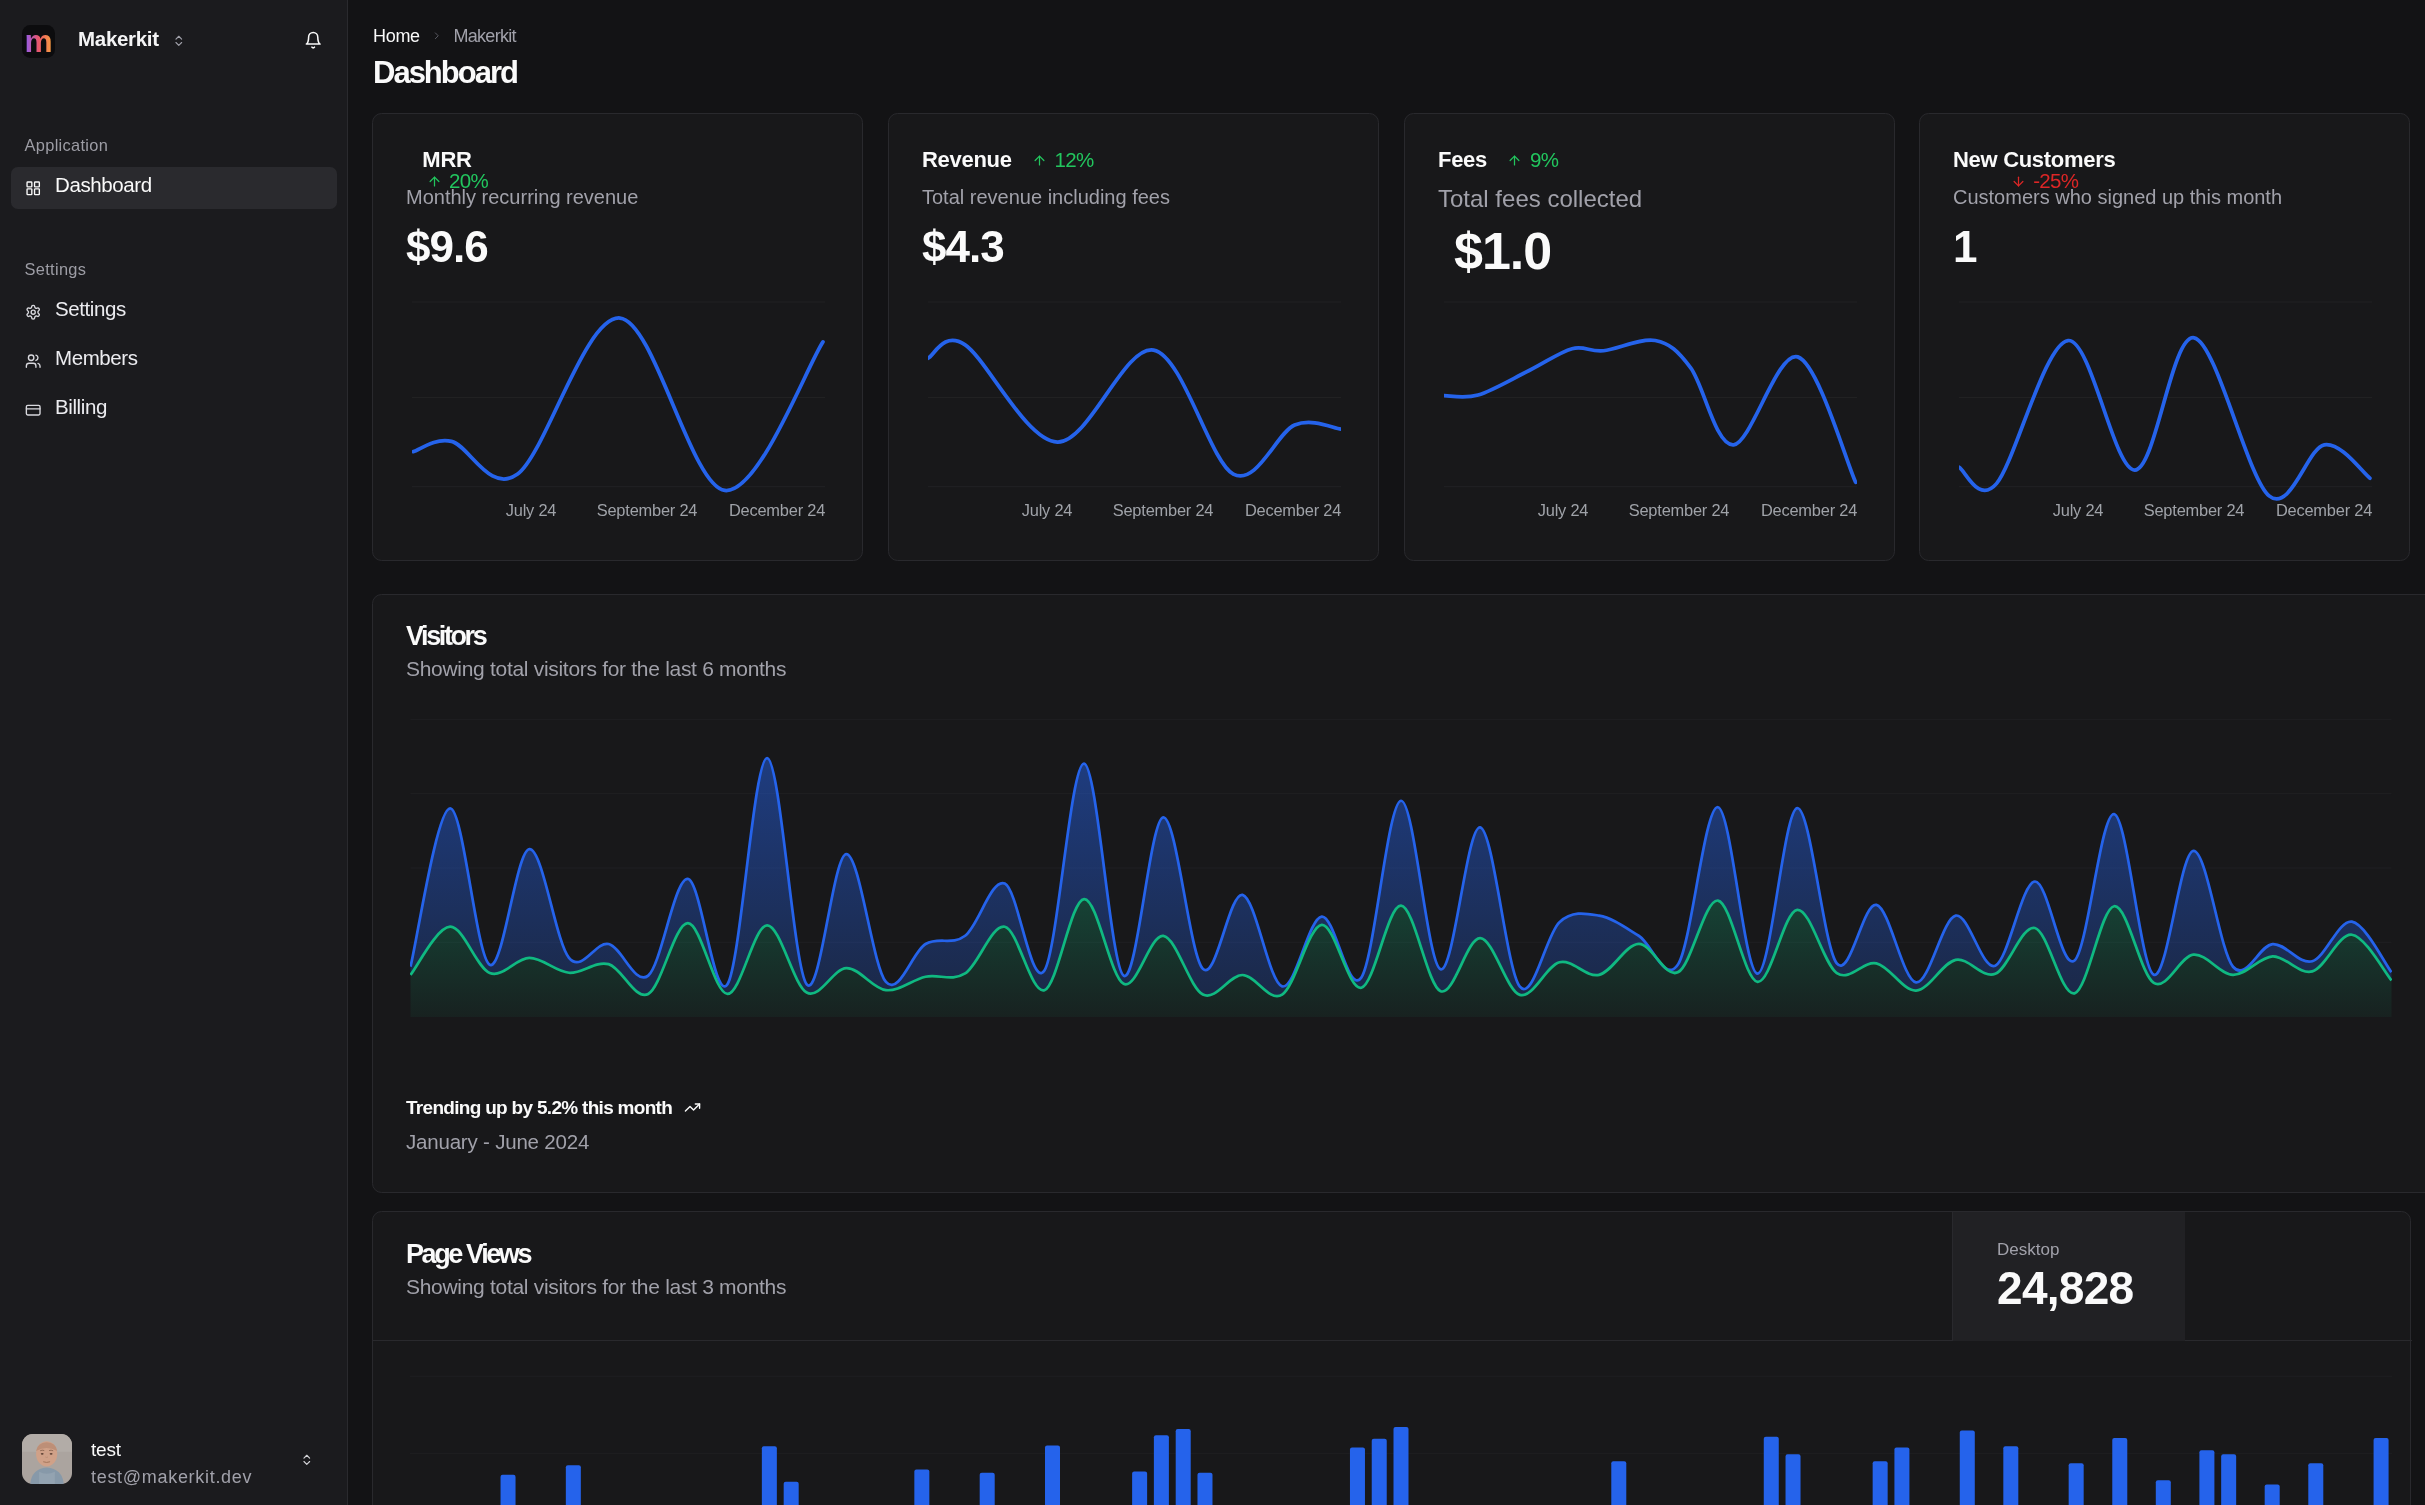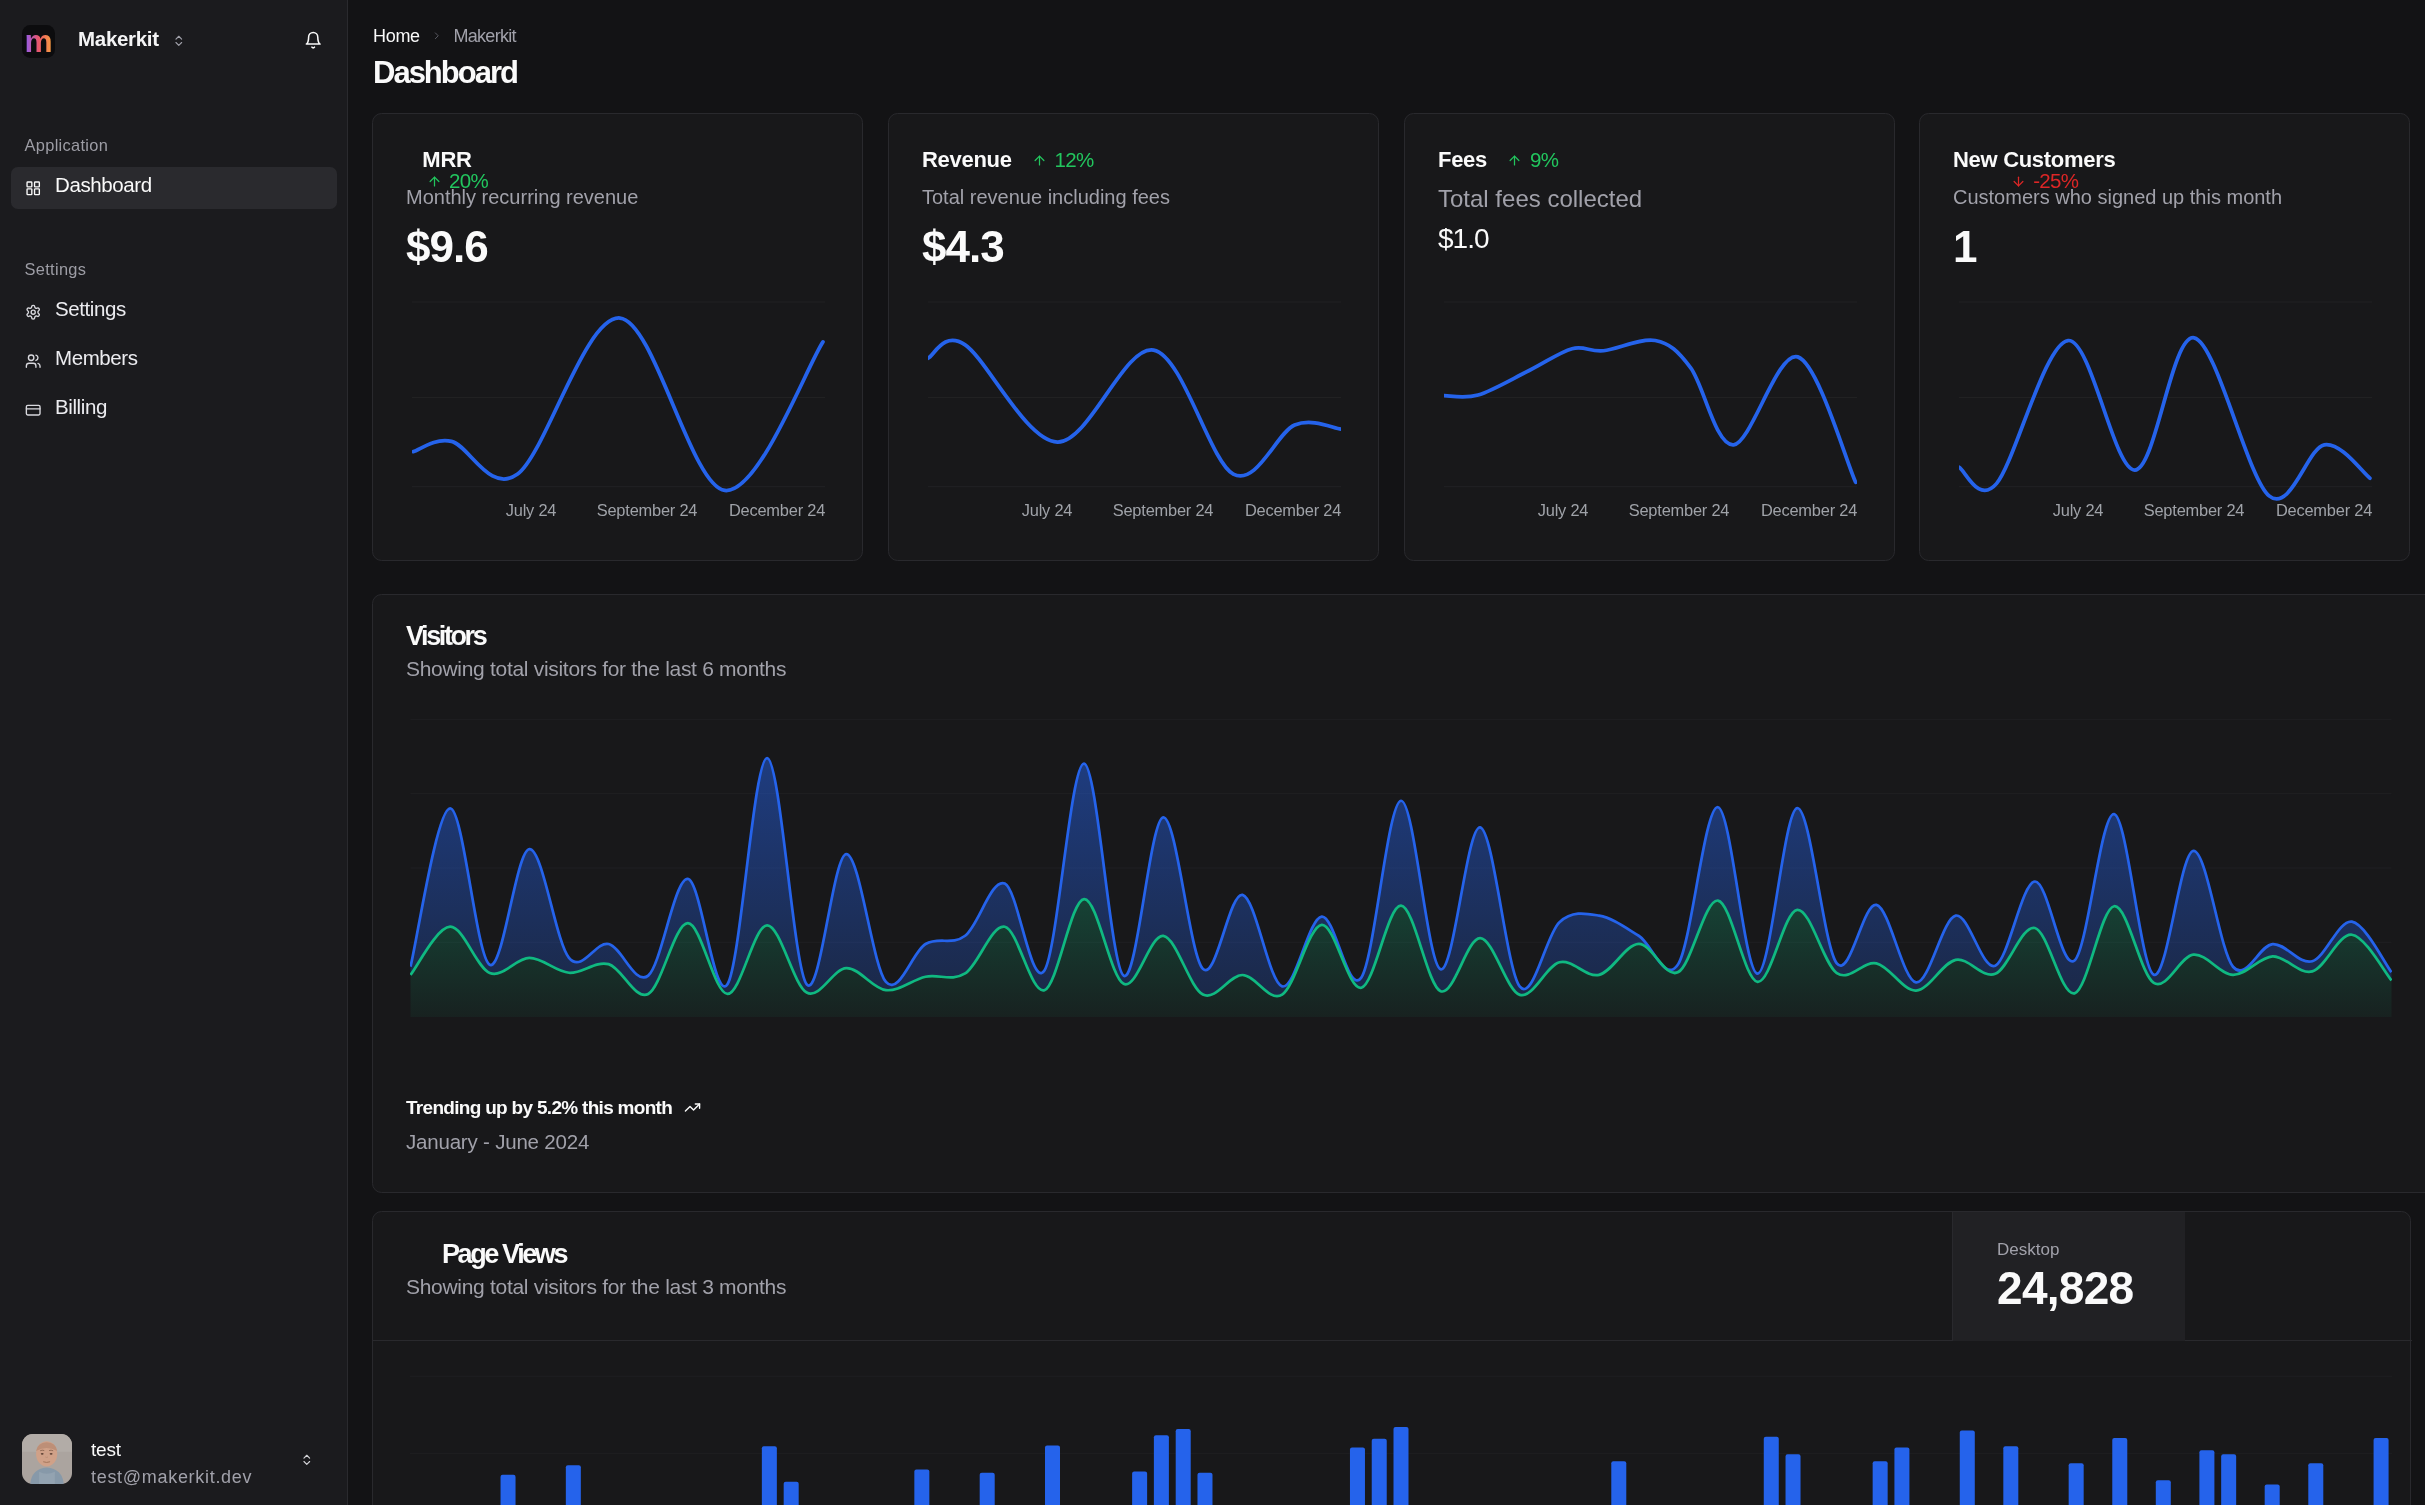--- a/index.html
+++ b/index.html
@@ -149,21 +149,21 @@
     <span style="font-size:22px;font-weight:700;color:#fafafa;letter-spacing:-0.3px;">Fees</span>
     <span style="display:flex;align-items:center;margin-left:20.5px;">
         <svg width="15" height="15" viewBox="0 0 24 24" fill="none" stroke="#22c55e" stroke-width="2" stroke-linecap="round" stroke-linejoin="round" style="stroke-width:2;">
           <path d="M12 19V5"></path>
           <path d="m5 12 7-7 7 7"></path>
         </svg>
         <span style="margin-left:7.5px;font-size:20.5px;letter-spacing:-0.7px;color:#22c55e;">9%</span>
       </span>
   </div>
   <div style="position:absolute;left:33px;top:73px;font-size:24px;color:#a1a1aa;">Total fees collected</div>
-  <div style="position:absolute;left:33px;top:111px;font-size:28px;font-weight:400;color:#fafafa;letter-spacing:-1px;">$1.0</div>
+  <div style="position:absolute;left:49px;top:111px;font-size:52px;font-weight:700;color:#fafafa;letter-spacing:-1px;">$1.0</div>
   <svg style="position:absolute;left:39px;top:184px;" width="413" height="205" viewBox="0 0 606 300">
     <line x1="0" y1="5.5" x2="606" y2="5.5" stroke="#26262a" stroke-width="1"></line>
     <line x1="0" y1="145.5" x2="606" y2="145.5" stroke="#26262a" stroke-width="1"></line>
     <line x1="0" y1="276.5" x2="606" y2="276.5" stroke="#26262a" stroke-width="1"></line>
     <path d="M0.0,143.0 C8.3,142.8 29.2,148.2 50.0,142.0 C70.8,135.8 102.0,117.3 125.0,106.0 C148.0,94.7 169.8,78.8 188.0,74.0 C206.2,69.2 213.7,79.0 234.0,77.0 C254.3,75.0 288.7,57.8 310.0,62.0 C331.3,66.2 342.8,76.5 362.0,102.0 C381.2,127.5 398.8,217.7 425.0,215.0 C451.2,212.3 489.2,76.8 519.0,86.0 C548.8,95.2 589.8,239.3 604.0,270.0" fill="none" stroke="#2563eb" stroke-width="5.5" stroke-linecap="round"></path>
   </svg>
   <div class="axl" style="left:158px;">July 24</div>
   <div class="axl" style="left:274px;">September 24</div>
   <div class="axl" style="left:404px;">December 24</div>
 </div>
@@ -222,21 +222,21 @@
           <polyline points="22 7 13.5 15.5 8.5 10.5 2 17"></polyline>
           <polyline points="16 7 22 7 22 13"></polyline>
         </svg>
       </span>
   </div>
   <div style="position:absolute;left:33px;top:537px;font-size:20.5px;color:#a1a1aa;letter-spacing:-0.2px;">January - June 2024</div>
 </div>
 
 <div class="card" style="left:372px;top:1211px;width:2039px;height:505px;">
   <div style="position:absolute;left:0;top:0;width:2039px;height:129px;border-bottom:0.7px solid #29292d;"></div>
-  <div style="position:absolute;left:33px;top:29px;font-size:27px;font-weight:700;color:#fafafa;letter-spacing:-2.4px;margin-left:36px;">Page Views</div>
+  <div style="position:absolute;left:33px;top:29px;font-size:27px;font-weight:700;color:#fafafa;letter-spacing:-2.4px;">Page Views</div>
   <div style="position:absolute;left:33px;top:64px;font-size:21px;color:#a1a1aa;letter-spacing:-0.3px;">Showing total visitors for the last 3 months</div>
   <div style="position:absolute;left:1579px;top:0;width:233px;height:129px;background:#212124;border-left:0.7px solid #29292d;">
     <div style="position:absolute;left:44px;top:29px;font-size:17px;color:#a1a1aa;">Desktop</div>
     <div style="position:absolute;left:44px;top:53px;font-size:46px;font-weight:700;color:#fafafa;letter-spacing:-0.7px;">24,828</div>
   </div>
   <svg style="position:absolute;left:37px;top:129px;" width="1982" height="355" viewBox="0 0 2905 520">
     <line x1="0" y1="51.5" x2="2905" y2="51.5" stroke="#222225"></line>
     <line x1="0" y1="164.5" x2="2905" y2="164.5" stroke="#222225"></line>
     <rect x="5.0" y="334.2" width="22.0" height="208.8" rx="3" fill="#2563eb"></rect>
 <rect x="36.9" y="333.7" width="22.0" height="209.3" rx="3" fill="#2563eb"></rect>

